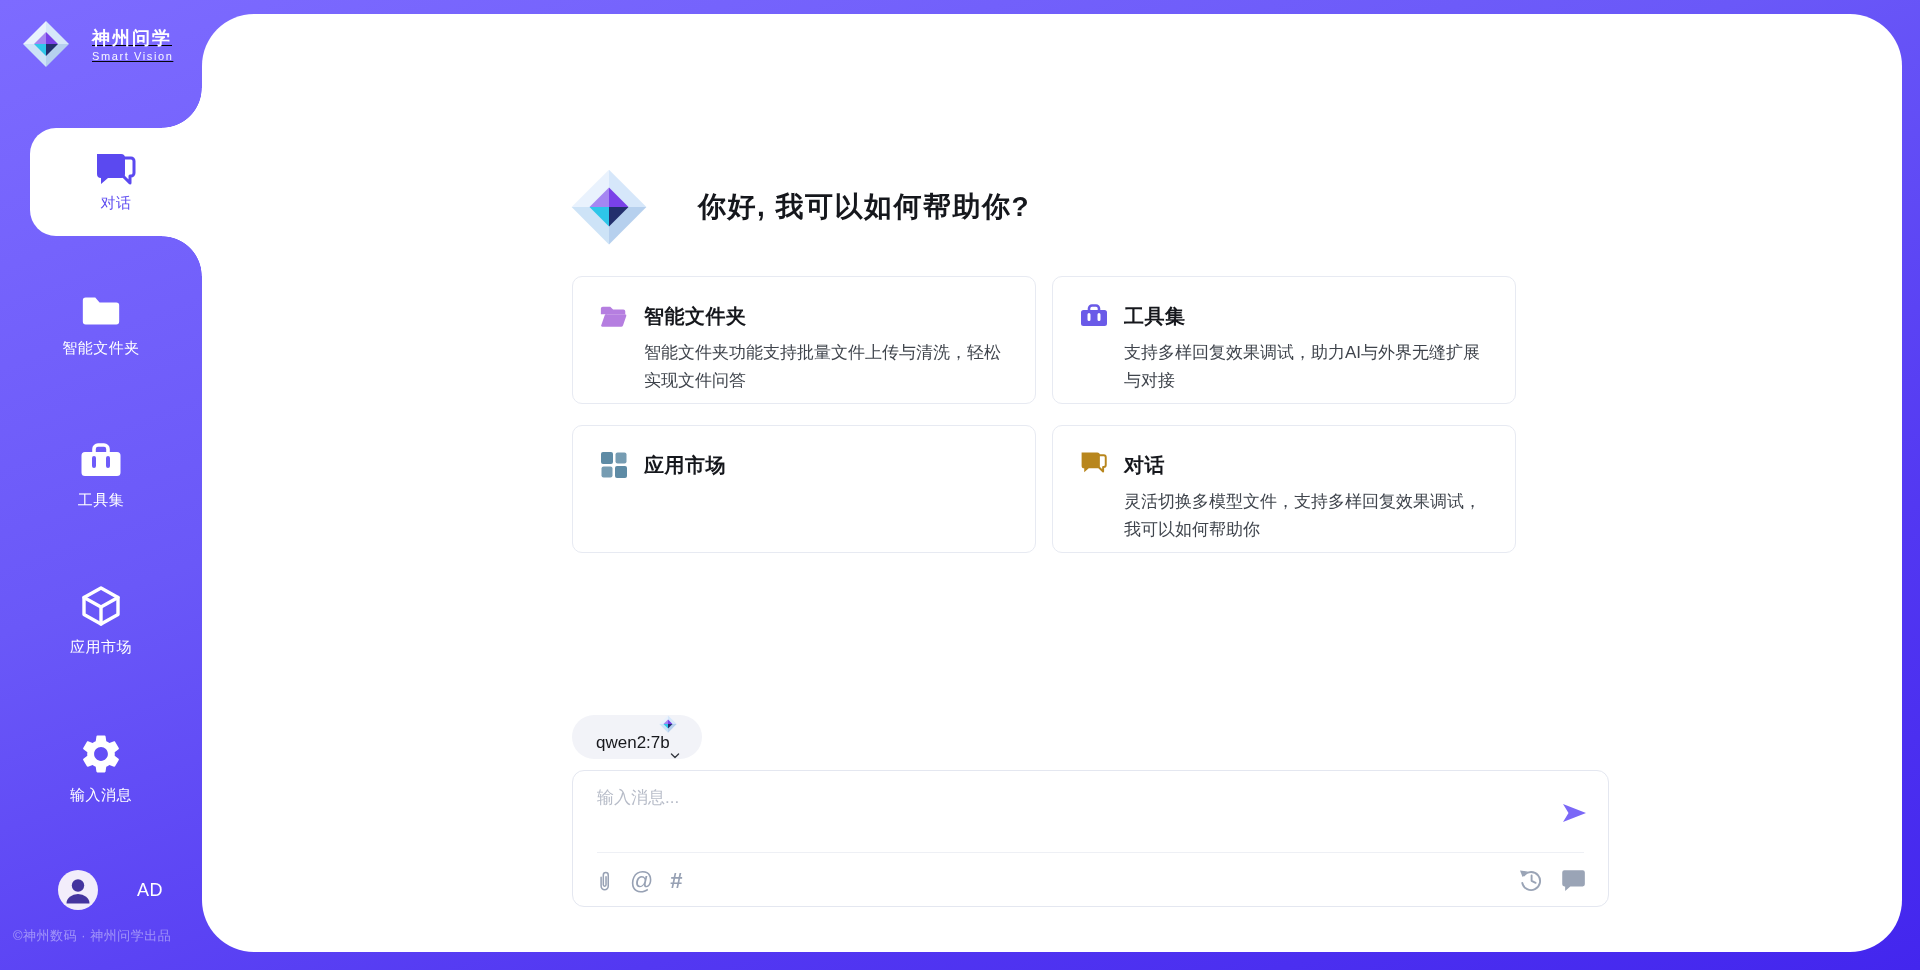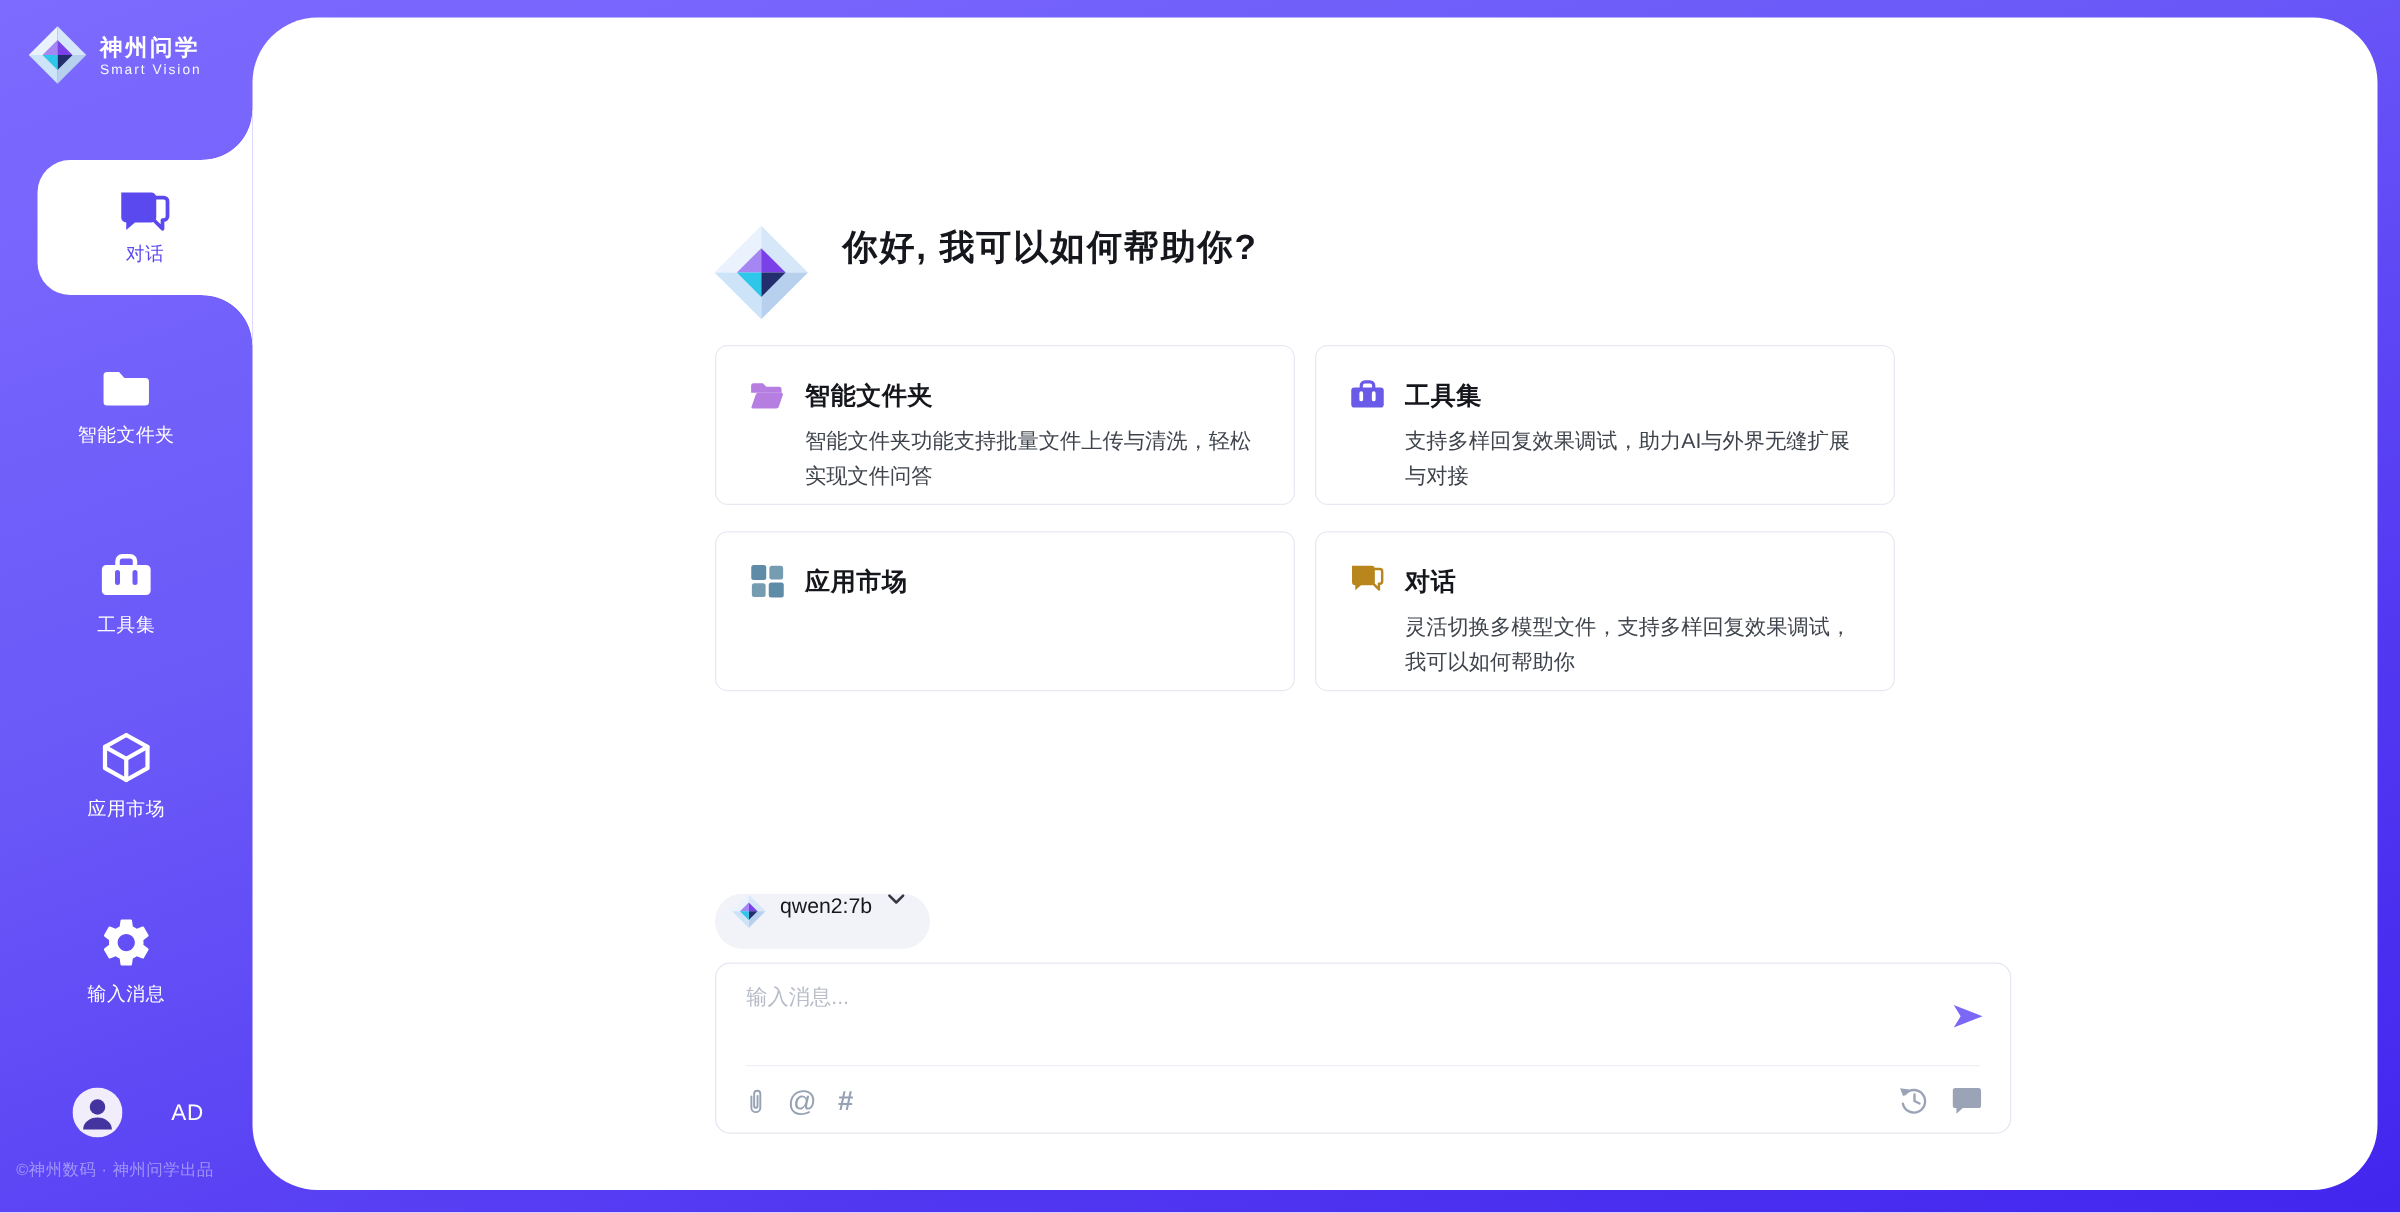--- a/index.html
+++ b/index.html
@@ -10,21 +10,21 @@
           background:linear-gradient(160deg,#7d6bff 0%,#6a58f8 38%,#5338f2 72%,#4326ee 100%); }
 
   
   .panel { position:absolute; left:202px; top:14px; width:1700px; height:938px;
            background:#fff; border-radius:52px; }
 
   
   .sidebar { position:absolute; left:0; top:0; width:202px; height:100%; z-index:3; }
 
   .brand { position:absolute; left:22px; top:20px; display:flex; align-items:center; }
-  .brand-text { margin-left:10px; }
+  .brand-text { margin-left:22px;text-decoration:underline; }
   .brand-name { color:#fff; font-size:18px; font-weight:bold; letter-spacing:2px; line-height:24px; }
   .brand-sub  { color:#fff; font-size:11px; letter-spacing:1.6px; opacity:.95; }
 
   .nav-tab { position:absolute; left:30px; top:128px; width:172px; height:108px;
              background:#fff; border-radius:26px 0 0 26px; z-index:2;
              display:flex; flex-direction:column; align-items:center; justify-content:center;
              color:#5b49f0; cursor:pointer; }
   .nav-tab .nav-label { color:#5b49f0; }
   .fillet { position:absolute; left:162px; width:40px; height:40px; z-index:1; }
   .fillet-top    { top:88px;  background:radial-gradient(circle 40px at 0 0,   rgba(0,0,0,0) 0 39.4px, #fff 40px); }
@@ -35,34 +35,34 @@
   .nav-item .icon { margin-bottom:9px; }
   .nav-label { font-size:15px; letter-spacing:.5px; white-space:nowrap; }
   .ni-2 { top:292px; } .ni-3 { top:440px; } .ni-4 { top:583px; } .ni-5 { top:731px; }
 
   .user { position:absolute; left:58px; top:870px; display:flex; align-items:center; cursor:pointer;gap:24px; }
   .user-name { margin-left:15px; color:#fff; font-size:18px; letter-spacing:.5px; }
   .copyright { position:absolute; left:13px; top:927px; font-size:13px; color:rgba(255,255,255,.42);
                letter-spacing:.5px; white-space:nowrap; }
 
   
-  .greeting-row { position:absolute; left:570px; top:179px; display:flex; z-index:4; }
+  .greeting-row { position:absolute; left:570px; top:168px; display:flex; align-items:center; z-index:4;gap:24px; }
   .greeting { margin-left:26px; font-size:28px; font-weight:bold; color:#15171c; letter-spacing:1.5px; }
 
   .cards { position:absolute; left:572px; top:276px; display:grid;
            grid-template-columns:464px 464px; grid-column-gap:16px; grid-row-gap:21px; z-index:4; }
   .card { width:464px; height:128px; background:#fff; border:1px solid #e7eaf2; border-radius:10px;
           padding:24px 26px 0 26px; cursor:pointer; }
   .card-head { display:flex; align-items:center; }
   .card-head .icon { width:30px; height:30px; flex:0 0 30px; }
   .card-title { margin-left:15px; font-size:20px; font-weight:bold; color:#15171c; letter-spacing:.5px; }
   .card-desc { margin:8px 0 0 45px; width:366px; font-size:17px; line-height:28px; color:#3f444c; }
 
   .chip { position:absolute; left:572px; top:715px; height:44px; border-radius:22px; background:#f2f3f8;
-          display:flex; align-items:flex-start; padding:0 20px 0 13px; cursor:pointer; z-index:4; }
+          display:flex; align-items:flex-end; padding:0 20px 0 13px; cursor:pointer; z-index:4;flex-direction:column; }
   .chip-label { margin:0 12px 0 11px; font-size:17px; color:#17181c; }
 
   .composer { position:absolute; left:572px; top:770px; width:1037px; height:137px; background:#fff;
               border:1px solid #e4e7f0; border-radius:12px; z-index:4; }
   .composer textarea { position:absolute; left:24px; top:15px; width:850px; height:58px; border:none;
               outline:none; resize:none; font-size:17px; color:#333; background:transparent;
               font-family:inherit; }
   .composer textarea::placeholder { color:#b7bcc8; }
   .send-btn { position:absolute; right:19px; top:27px; width:30px; height:30px; cursor:pointer; }
   .composer-divider { position:absolute; left:24px; right:24px; top:81px; height:1px; background:#eef0f5; }

